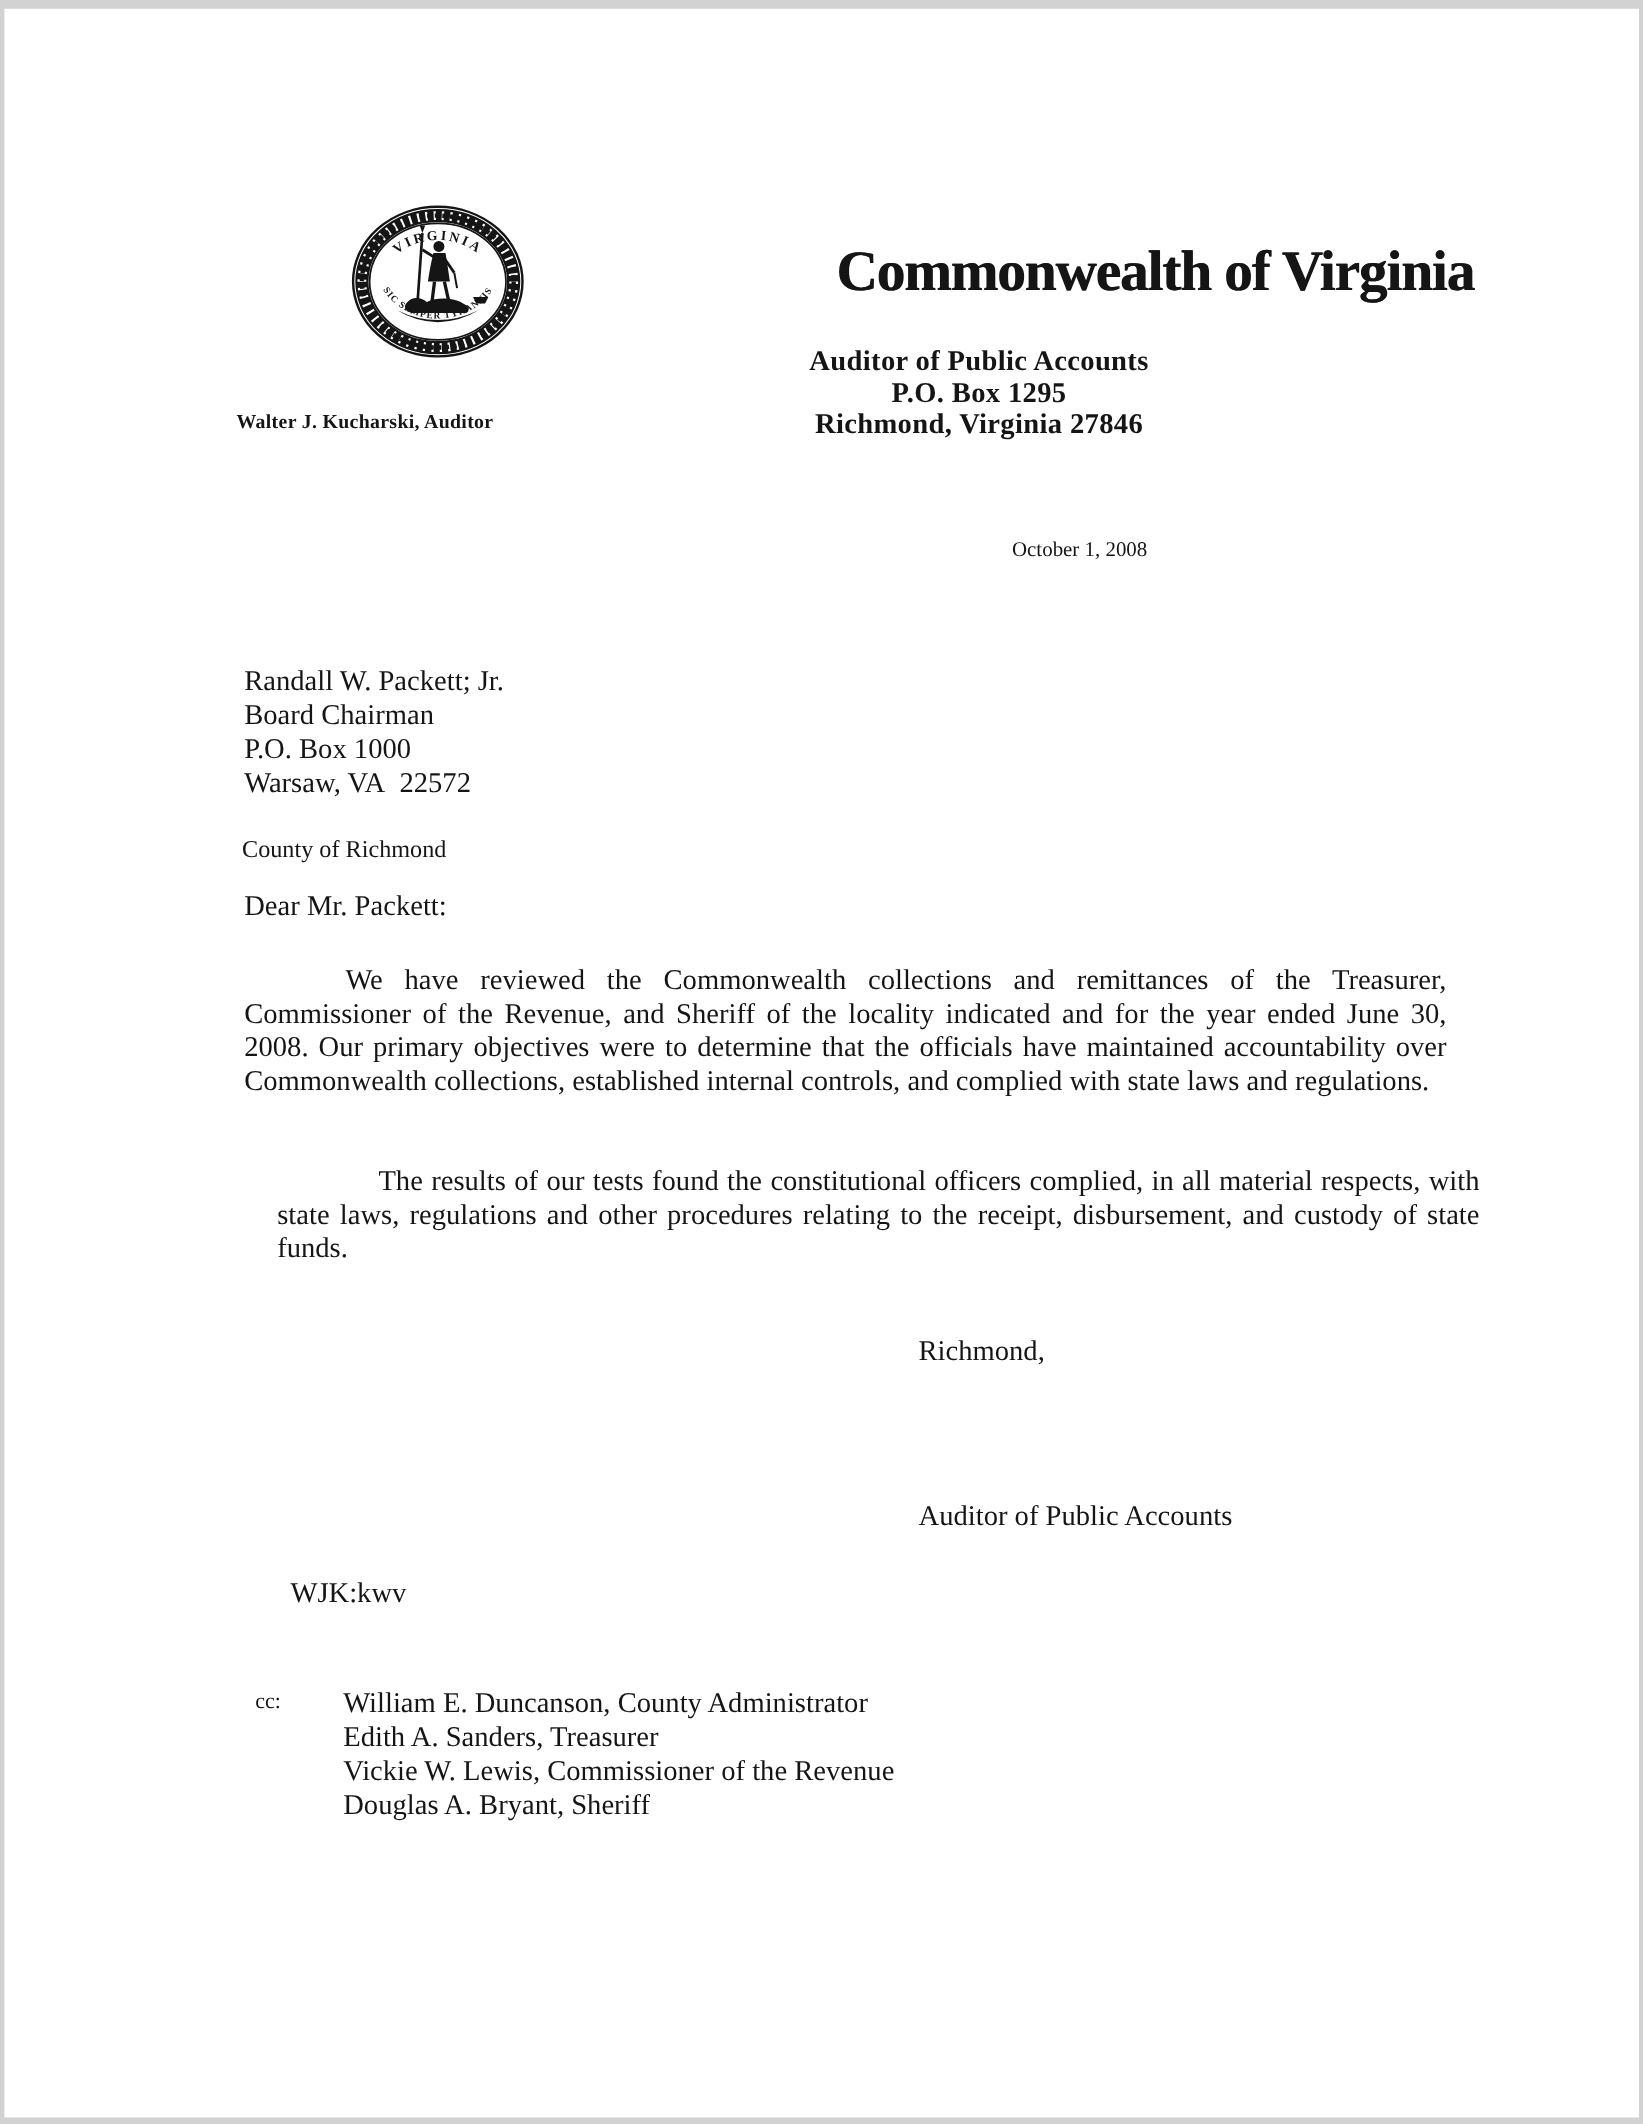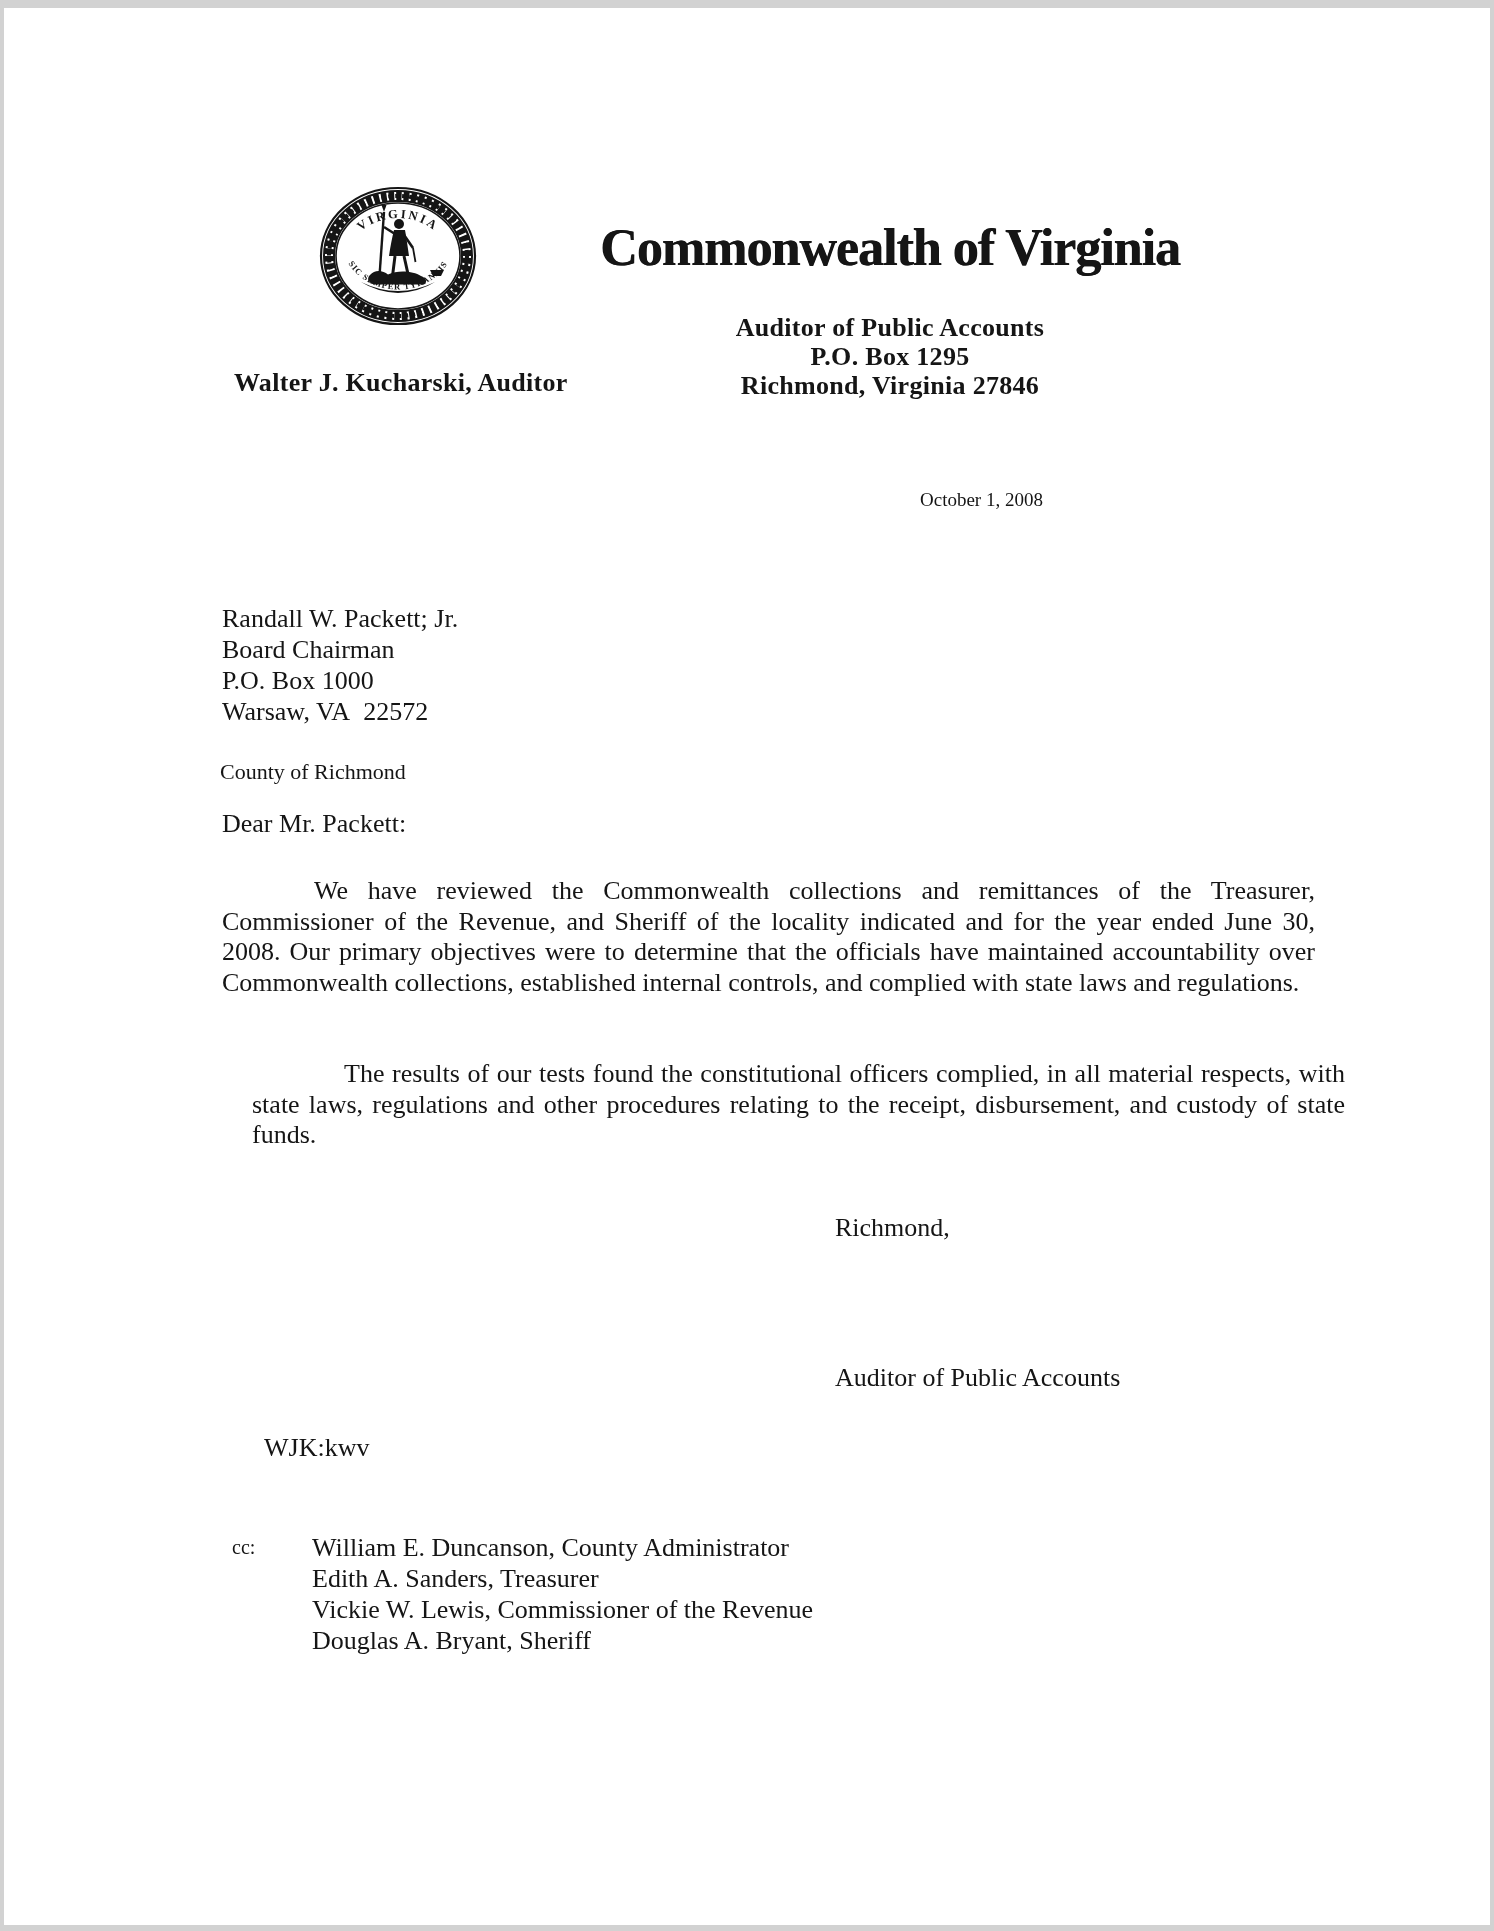--- a/index.html
+++ b/index.html
@@ -30,42 +30,42 @@
   .seal {
     left: 318px;
     top: 186px;
     width: 160px;
     height: 140px;
   }
   .letterhead-title {
     left: 440px;
     top: 218px;
     width: 900px;
-    text-align: center;
+    text-align: right;
     font-size: 52px;
     font-weight: bold;
     letter-spacing: -1px;
     line-height: 1.15;
     text-shadow: 0.6px 0 currentColor;
     white-space: nowrap;
   }
   .agency-block {
     left: 690px;
     top: 313px;
     width: 400px;
     text-align: center;
     font-size: 26px;
     font-weight: bold;
     line-height: 29px;
     letter-spacing: 0.3px;
   }
   .auditor-name {
-    left: 234px;
+    left: 215px;
     top: 370px;
-    font-size: 26px;
+    font-size: 18px;
     font-weight: bold;
     line-height: 26px;
     letter-spacing: 0.3px;
   }
 
   
   .date-line {
     left: 920px;
     top: 487px;
     font-size: 19px;

